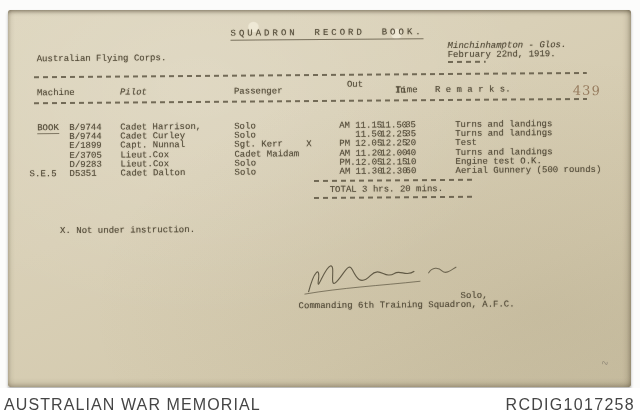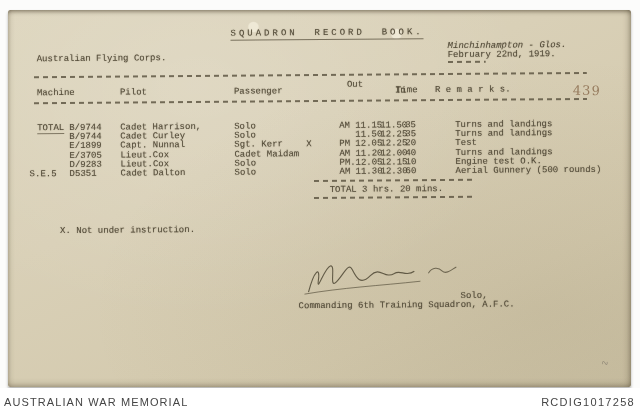--- a/index.html
+++ b/index.html
@@ -34,21 +34,21 @@
   .t-row{position:absolute;left:0;width:623px;height:10px;}
   .c-type{left:30px}.c-serial{left:62px}.c-pilot{left:113px}.c-pass{left:227px}
   .c-mark{left:299px}.c-mer{left:332px}.c-out{left:348px}.c-in{left:373px}
   .c-time{left:398px}.c-rem{left:448px}
   .t-row span{position:absolute;top:0;}
   .r0{top:113px}.r1{top:122px}.r2{top:131px}.r3{top:141px}.r4{top:150px}.r5{top:159px}
   .pencil{position:absolute;color:#7b7468;font-family:"DejaVu Sans",sans-serif;
           font-size:9px;opacity:.7;transform:rotate(-18deg);}
   
   .footer{position:absolute;left:0;top:388px;width:640px;height:28px;background:#ffffff;}
-  .footer .label{position:absolute;top:8px;font-size:11px;letter-spacing:1.1px;
+  .footer .label{position:absolute;top:8px;font-size:16px;letter-spacing:1.1px;
                  color:#454545;font-family:"Liberation Sans",sans-serif;}
   .footer .left{left:4px;}
   .footer .right{right:5px;letter-spacing:1.3px;}
 </style>
 </head>
 <body>
 
 <div class="stage">
 
   <div class="paper">
@@ -61,33 +61,33 @@
 
       <div class="tw" style="left:30px;top:44px;">Australian Flying Corps.</div>
 
       <div class="tw" style="left:441px;top:34px;font-style:italic;">Minchinhampton - Glos.</div>
       <div class="tw" style="left:441px;top:43px;">February 22nd, 1919.</div>
       <div class="dash" style="left:441px;top:54px;width:38px;"></div>
 
       <div class="dash" style="left:27px;top:66px;width:553px;"></div>
 
       <div class="tw" style="left:30px;top:78px;">Machine</div>
-      <div class="tw" style="left:113px;top:78px;">Pilot</div>
+      <div class="tw" style="left:113px;top:78px;font-style:italic;">Pilot</div>
       <div class="tw" style="left:227px;top:78px;">Passenger</div>
       <div class="tw" style="left:340px;top:72px;">Out</div>
       <div class="tw" style="left:388px;top:78px;">In</div>
       <div class="tw" style="left:389px;top:78px;">Time</div>
       <div class="tw" style="left:428px;top:78px;">R e m a r k s.</div>
 
       <div class="stamp" style="left:566px;top:77px;">439</div>
 
       <div class="dash" style="left:27px;top:92px;width:553px;"></div>
 
       <div class="t-row tw r0">
-        <span class="c-type u">TOTAL</span>
+        <span class="c-type u">BOOK</span>
         <span class="c-serial">B/9744</span>
         <span class="c-pilot">Cadet Harrison,</span>
         <span class="c-pass">Solo</span>
         <span class="c-mer">AM</span>
         <span class="c-out">11.15</span>
         <span class="c-in">11.50</span>
         <span class="c-time">35</span>
         <span class="c-rem">Turns and landings</span>
       </div>
       <div class="t-row tw r1">

